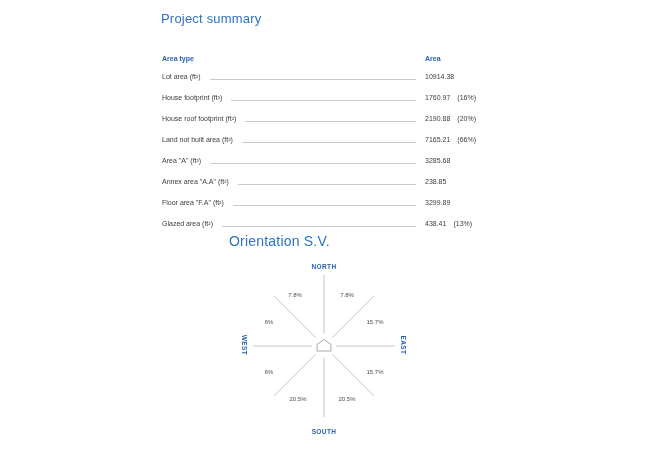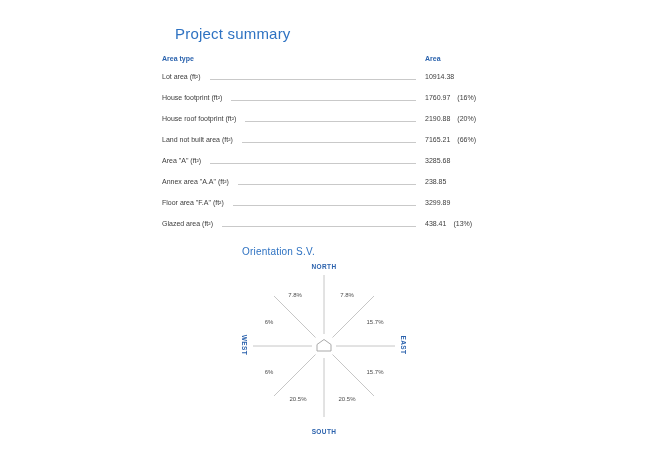--- a/index.html
+++ b/index.html
@@ -1,37 +1,37 @@
 <!DOCTYPE html>
 <html><head>
 <meta charset="utf-8">
 <style>
   html,body{margin:0;padding:0;background:#ffffff;}
   .screen{
     position:relative;width:650px;height:460px;background:#ffffff;
     font-family:"Liberation Sans", sans-serif;overflow:hidden;
   }
   .page-title{
-    position:absolute;left:161px;top:11px;margin:14px;
-    font-size:15px;font-weight:400;color:#2e72c2;letter-spacing:.2px;
+    position:absolute;left:161px;top:11px;margin:0;
+    font-size:13px;font-weight:400;color:#2e72c2;letter-spacing:.2px;
   }
   
   .area-table{position:absolute;left:162px;top:50px;width:368px;}
   .thead{display:flex;align-items:center;height:16px;font-size:7px;font-weight:bold;color:#2b63ae;}
   .thead .hspacer{flex:1;}
   .thead .hvalue{width:105px;}
   .trow{display:flex;align-items:center;height:21px;font-size:7px;color:#3c3c3c;}
   .trow .tlabel{white-space:nowrap;}
   .trow .leader{flex:1;height:1px;background:#c9c9c9;margin:0 9px;transform:translateY(3px);}
   .trow .tvalue{width:105px;white-space:nowrap;}
   .trow .pct{margin-left:7px;}
   
   .orientation-title{
-    position:absolute;left:228px;top:232px;margin:14px;
-    font-size:10px;font-weight:400;color:#2e72c2;letter-spacing:.2px;
+    position:absolute;left:228px;top:232px;margin:1px;
+    font-size:14px;font-weight:400;color:#2e72c2;letter-spacing:.2px;
   }
   .compass{position:absolute;left:234px;top:258px;width:180px;height:182px;}
   .compass svg{position:absolute;left:0;top:0;}
   .dir{
     position:absolute;font-size:6.5px;font-weight:bold;color:#2b62ad;
     letter-spacing:.4px;white-space:nowrap;transform:translate(-50%,-50%);
   }
   .dir.vert{writing-mode:vertical-rl;letter-spacing:.4px;}
   .dir-north{left:90px;top:8px;}
   .dir-south{left:90px;top:173px;}

